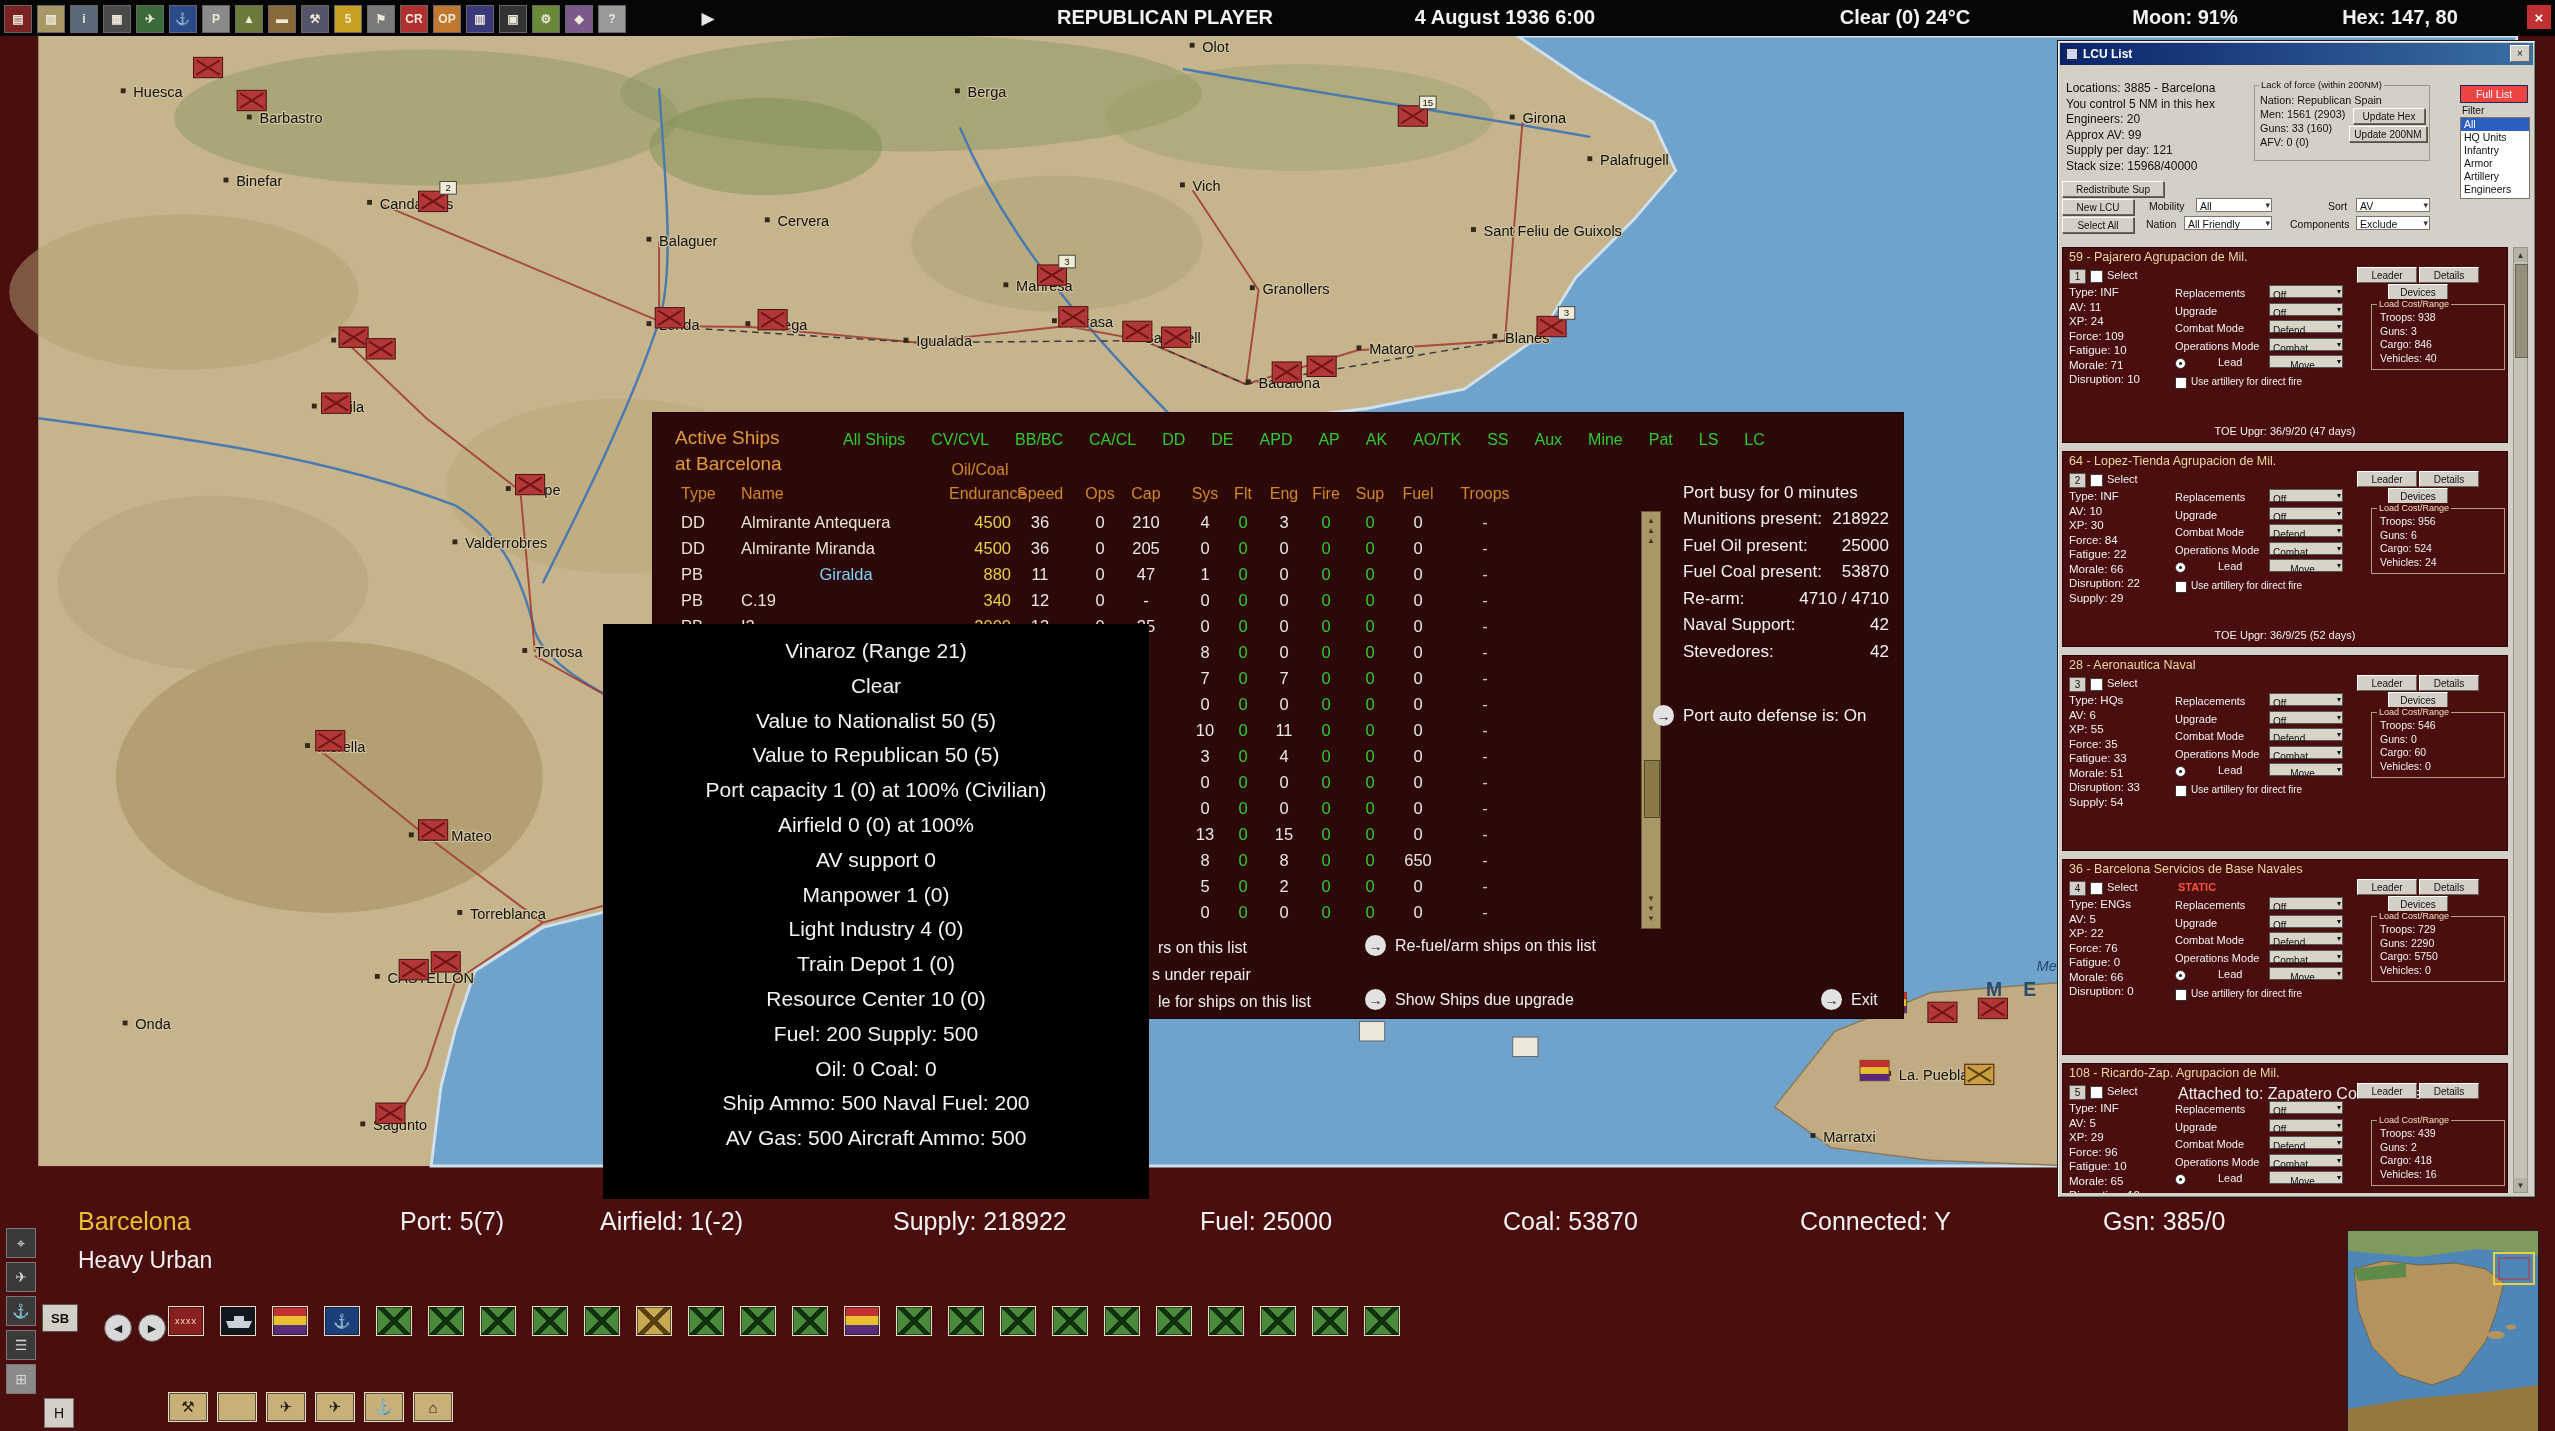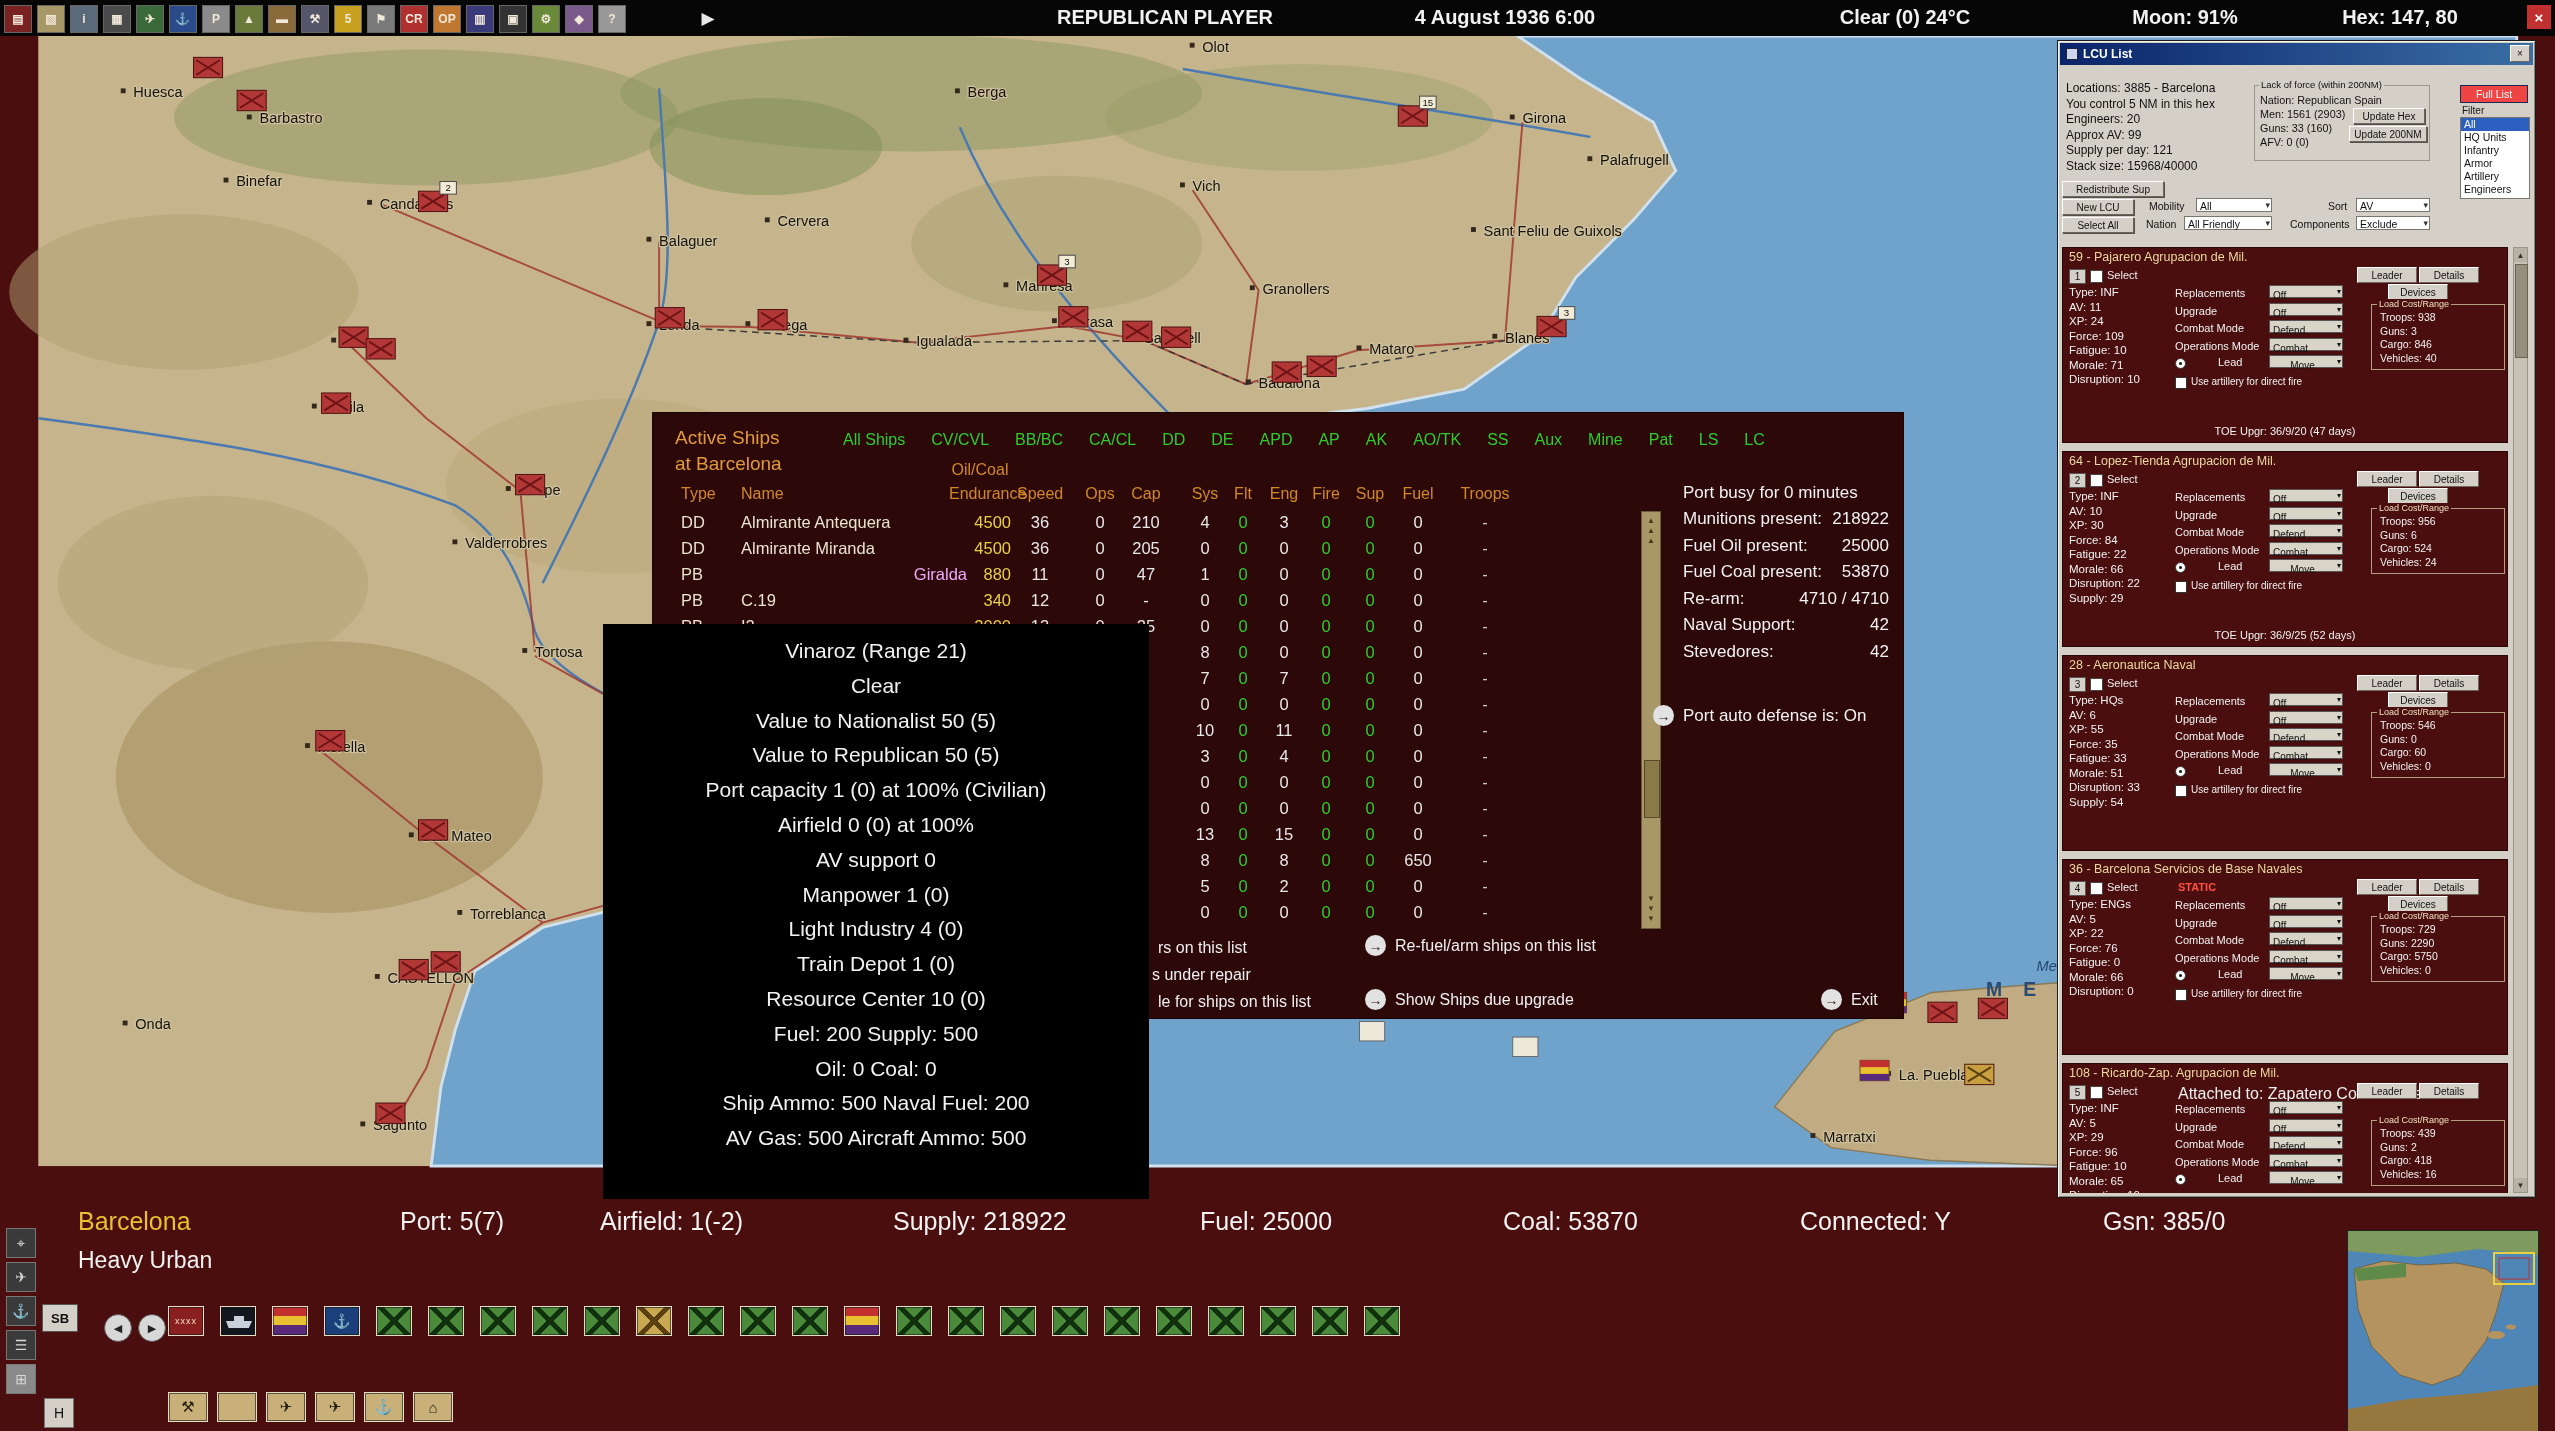--- a/index.html
+++ b/index.html
@@ -532,21 +532,21 @@
           <span class="cell" style="left: 534px; width: 36px; text-align: center; color: rgb(232, 232, 232);">0</span>
           <span class="cell" style="left: 572px; width: 36px; text-align: center; color: rgb(48, 204, 48);">0</span>
           <span class="cell" style="left: 610px; width: 42px; text-align: center; color: rgb(232, 232, 232);">0</span>
           <span class="cell" style="left: 654px; width: 38px; text-align: center; color: rgb(48, 204, 48);">0</span>
           <span class="cell" style="left: 698px; width: 38px; text-align: center; color: rgb(48, 204, 48);">0</span>
           <span class="cell" style="left: 738px; width: 54px; text-align: center; color: rgb(232, 232, 232);">0</span>
           <span class="cell" style="left: 800px; width: 64px; text-align: center; color: rgb(200, 200, 200);">-</span>
         </div>
         <div class="ship-row" style="top: 52px;">
           <span class="cell" style="left: 28px; width: 50px; text-align: left; color: rgb(232, 228, 208);">PB</span>
-          <span class="cell" style="left: 88px; width: 210px; text-align: right; color: #f0abfc; margin-left: 16px;">Giralda</span>
+          <span class="cell" style="left: 88px; width: 210px; text-align: center; color: #7dd3fc;">Giralda</span>
           <span class="cell" style="left: 296px; width: 62px; text-align: right; color: rgb(232, 208, 72);">880</span>
           <span class="cell" style="left: 364px; width: 46px; text-align: center; color: rgb(232, 232, 232);">11</span>
           <span class="cell" style="left: 428px; width: 38px; text-align: center; color: rgb(232, 232, 232);">0</span>
           <span class="cell" style="left: 470px; width: 46px; text-align: center; color: rgb(232, 232, 232);">47</span>
           <span class="cell" style="left: 534px; width: 36px; text-align: center; color: rgb(232, 232, 232);">1</span>
           <span class="cell" style="left: 572px; width: 36px; text-align: center; color: rgb(48, 204, 48);">0</span>
           <span class="cell" style="left: 610px; width: 42px; text-align: center; color: rgb(232, 232, 232);">0</span>
           <span class="cell" style="left: 654px; width: 38px; text-align: center; color: rgb(48, 204, 48);">0</span>
           <span class="cell" style="left: 698px; width: 38px; text-align: center; color: rgb(48, 204, 48);">0</span>
           <span class="cell" style="left: 738px; width: 54px; text-align: center; color: rgb(232, 232, 232);">0</span>

